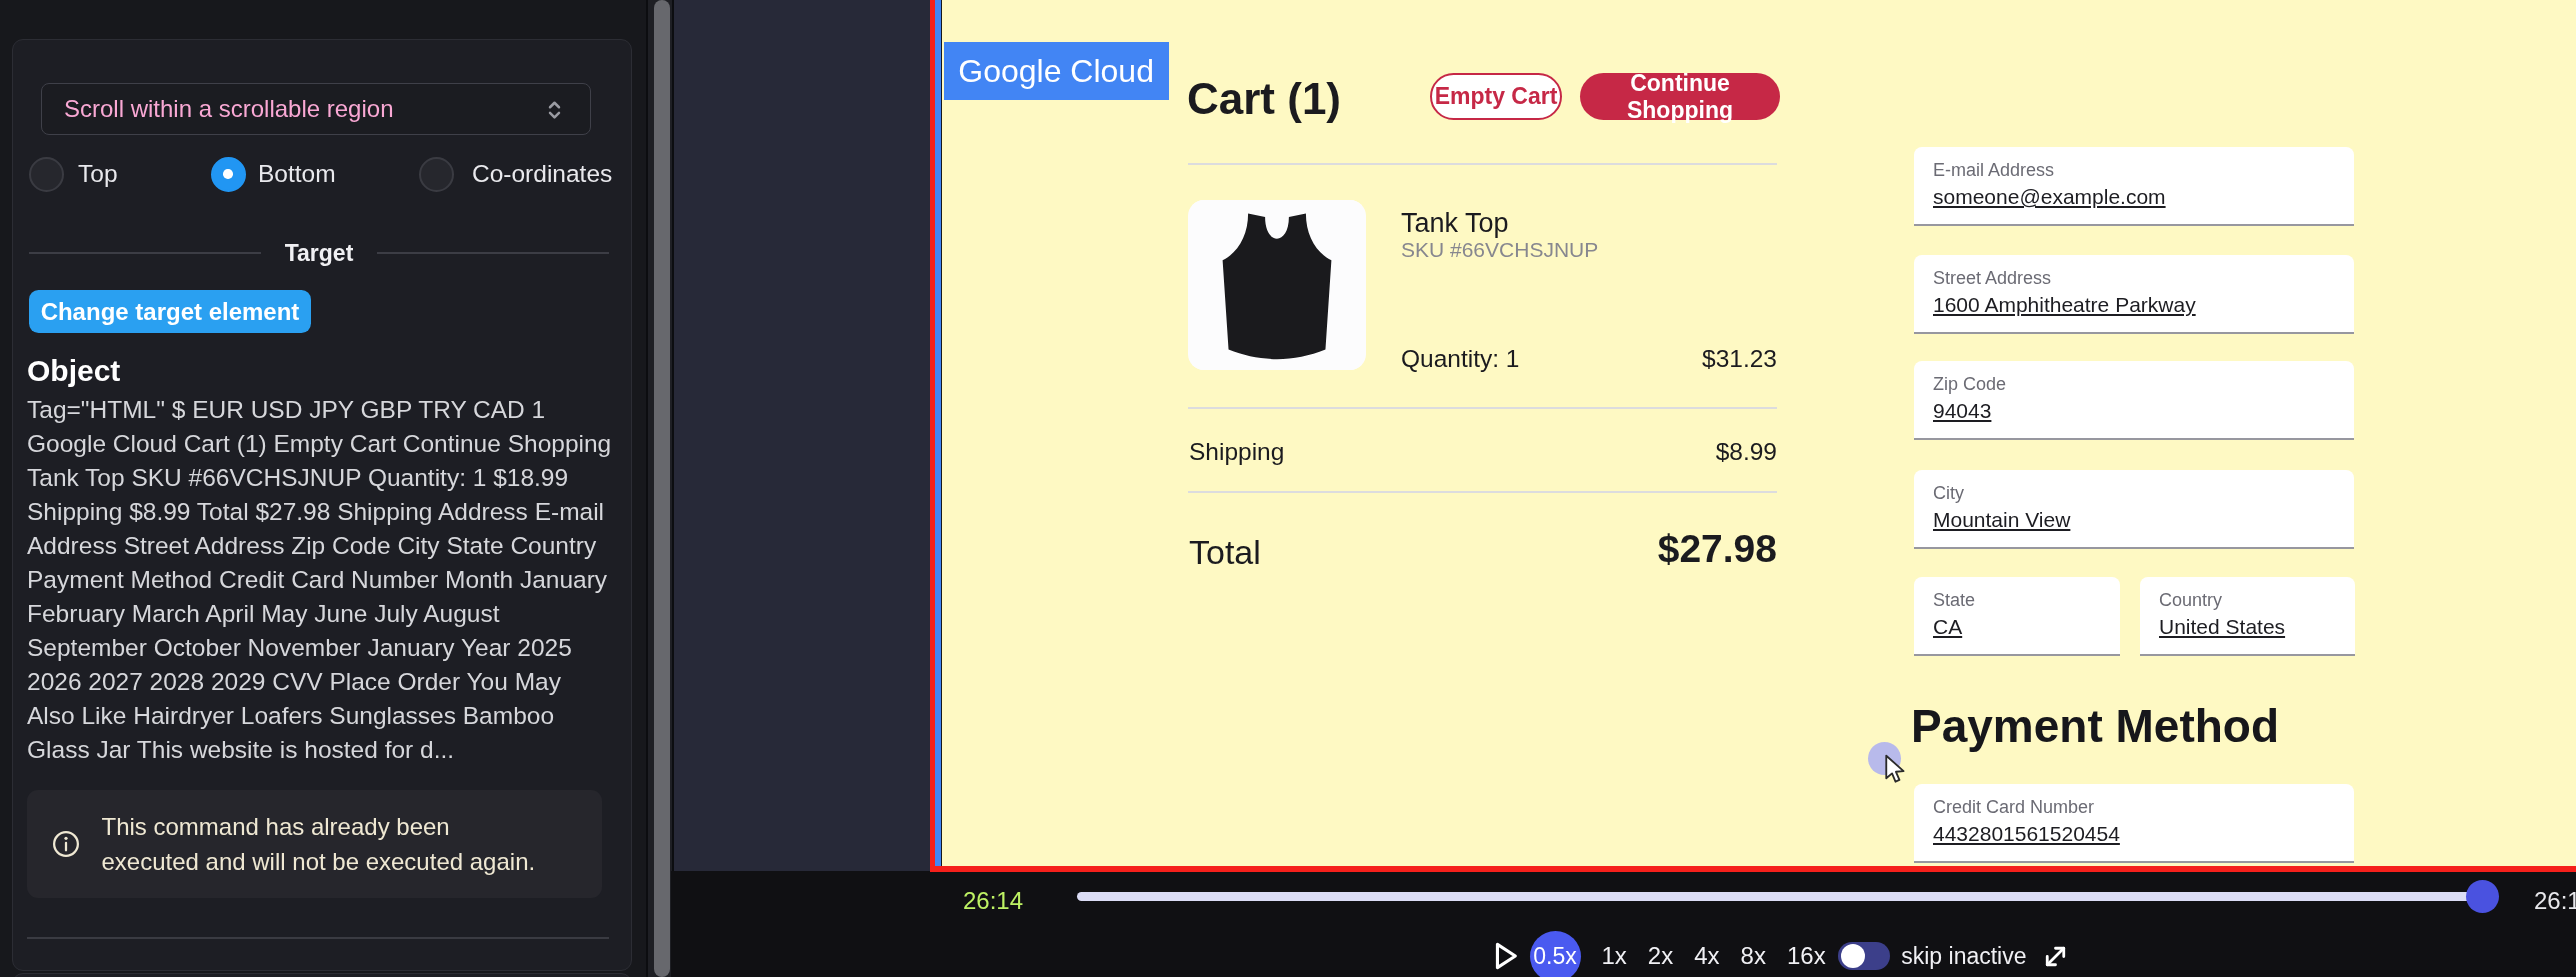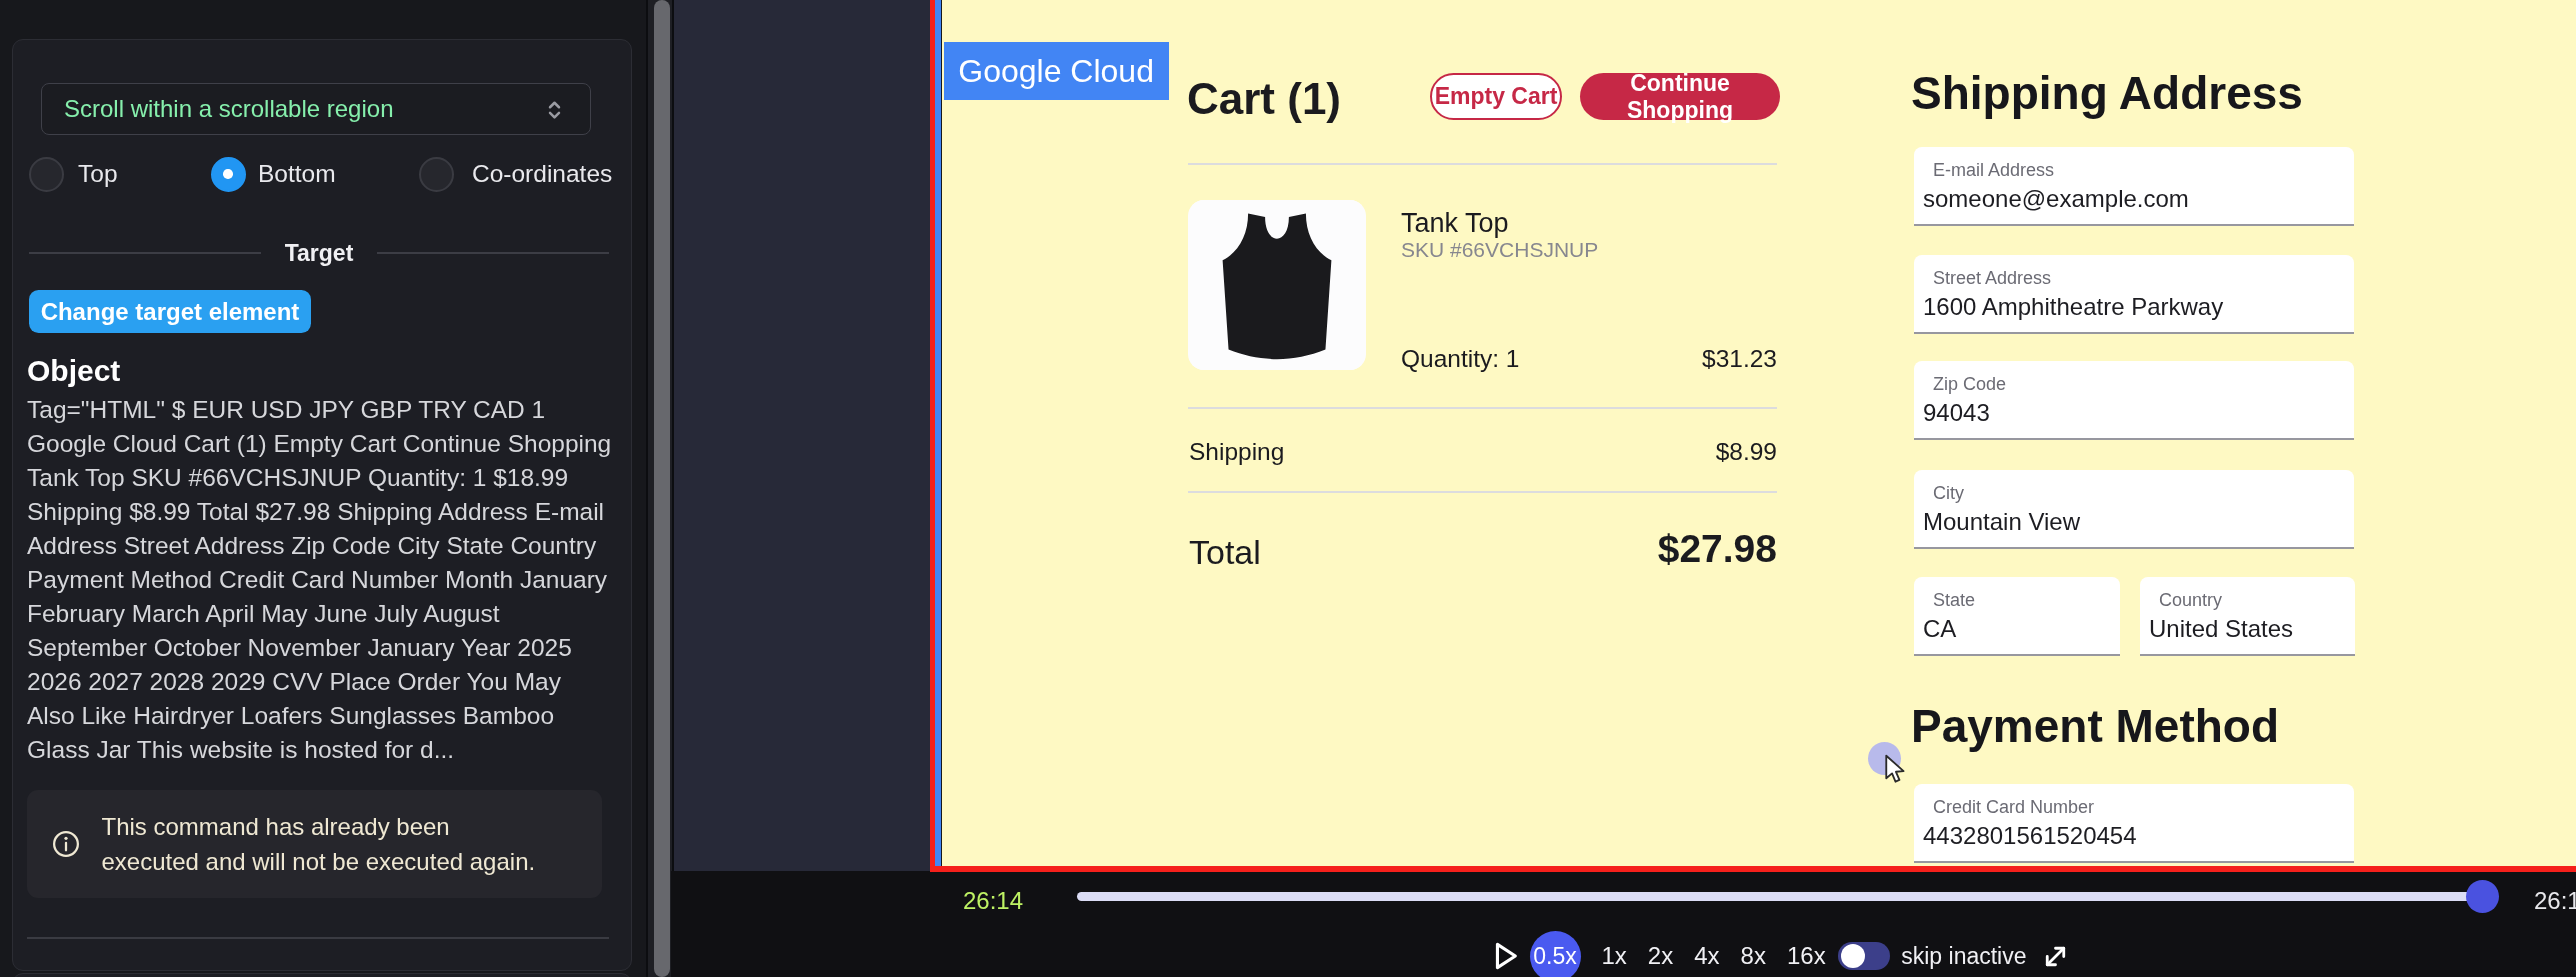--- a/index.html
+++ b/index.html
@@ -8,21 +8,21 @@
   .abs { position:absolute; }
 
   
   #left-panel { left:0; top:0; width:646px; height:977px; background:#17181c; }
   .panel-card { position:absolute; background:#1d1e24; border:1.6px solid #2c2d34; border-radius:11px; }
   #card1 { left:12px; top:39px; width:620px; height:932px; }
   #card2 { left:12px; top:973px; width:620px; height:47px; border-radius:11px 11px 0 0; }
 
   #action-select { position:absolute; left:28px; top:43px; width:550px; height:52px;
     background:#1b1c21; border:1.6px solid #3f4049; border-radius:8px;
-    display:flex; align-items:center; padding:0 22px; color:#86efac; font-size:24px; cursor:pointer; }
+    display:flex; align-items:center; padding:0 22px; color:#f9a8d4; font-size:24px; cursor:pointer; }
   #action-select .sel-text { flex:1; }
 
   .radio-row { position:absolute; left:0; top:117px; width:620px; height:35px; }
   .radio-circle { position:absolute; width:35px; height:35px; border-radius:50%;
     background:#26272d; border:2.4px solid #3a3b42; }
   .radio-circle.sel { background:#2196f3; border-color:#2196f3; }
   .radio-circle.sel::after { content:""; position:absolute; left:10.3px; top:10.3px; width:9.5px; height:9.5px;
     border-radius:50%; background:#ffffff; }
   .radio-label { position:absolute; top:3.2px; color:#e9e9ed; font-size:24.5px; }
 
@@ -74,21 +74,21 @@
 
   #item-image { position:absolute; left:246px; top:200px; width:178px; height:170px;
     background:#fcfcfd; border-radius:16px; overflow:hidden; }
 
   .cart-text { position:absolute; color:#1b1b1f; }
 
   
   .field { position:absolute; width:440px; height:79px; background:#ffffff;
     border-radius:8px 8px 0 0; border-bottom:2.4px solid #97979f; cursor:text; }
   .field .flabel { position:absolute; left:19px; top:12.6px; font-size:18px; color:#6b6b74; }
-  .field .fvalue { position:absolute; left:9px; top:38px; font-size:24px; color:#1d1d22; }
+  .field .fvalue { position:absolute; left:19px; top:38px; font-size:21px; color:#1d1d22;text-decoration:underline; }
 
   .section-heading { position:absolute; color:#17171b; font-size:46px; font-weight:600; }
 
   
   #click-highlight { position:absolute; left:926px; top:742px; width:33px; height:33px; border-radius:50%;
     background:#b0b2ef; opacity:0.9; }
   #cursor { position:absolute; left:940px; top:754px; }
 
   
   #player-bar { left:671px; top:871px; width:1905px; height:106px; background:#101013; }
@@ -198,21 +198,20 @@
   <div class="h-divider" style="left:246px; top:407px; width:589px;"></div>
 
   <div class="cart-text" style="left:247px; top:438px; font-size:24.5px;">Shipping</div>
   <div class="cart-text" style="left:677px; top:438px; width:158px; text-align:right; font-size:24.5px;">$8.99</div>
 
   <div class="h-divider" style="left:246px; top:491px; width:589px;"></div>
 
   <div class="cart-text" style="left:247px; top:533px; font-size:34px; font-weight:500;">Total</div>
   <div class="cart-text" style="left:598px; top:527px; width:237px; text-align:right; font-size:39px; font-weight:600;">$27.98</div>
 
-  <div class="section-heading" style="left:969px; top:66px;">Shipping Address</div>
 
   <div class="field" style="left:972px; top:147px;">
     <span class="flabel">E-mail Address</span>
     <span class="fvalue">someone@example.com</span>
   </div>
   <div class="field" style="left:972px; top:255px;">
     <span class="flabel">Street Address</span>
     <span class="fvalue">1600 Amphitheatre Parkway</span>
   </div>
   <div class="field" style="left:972px; top:361px;">

